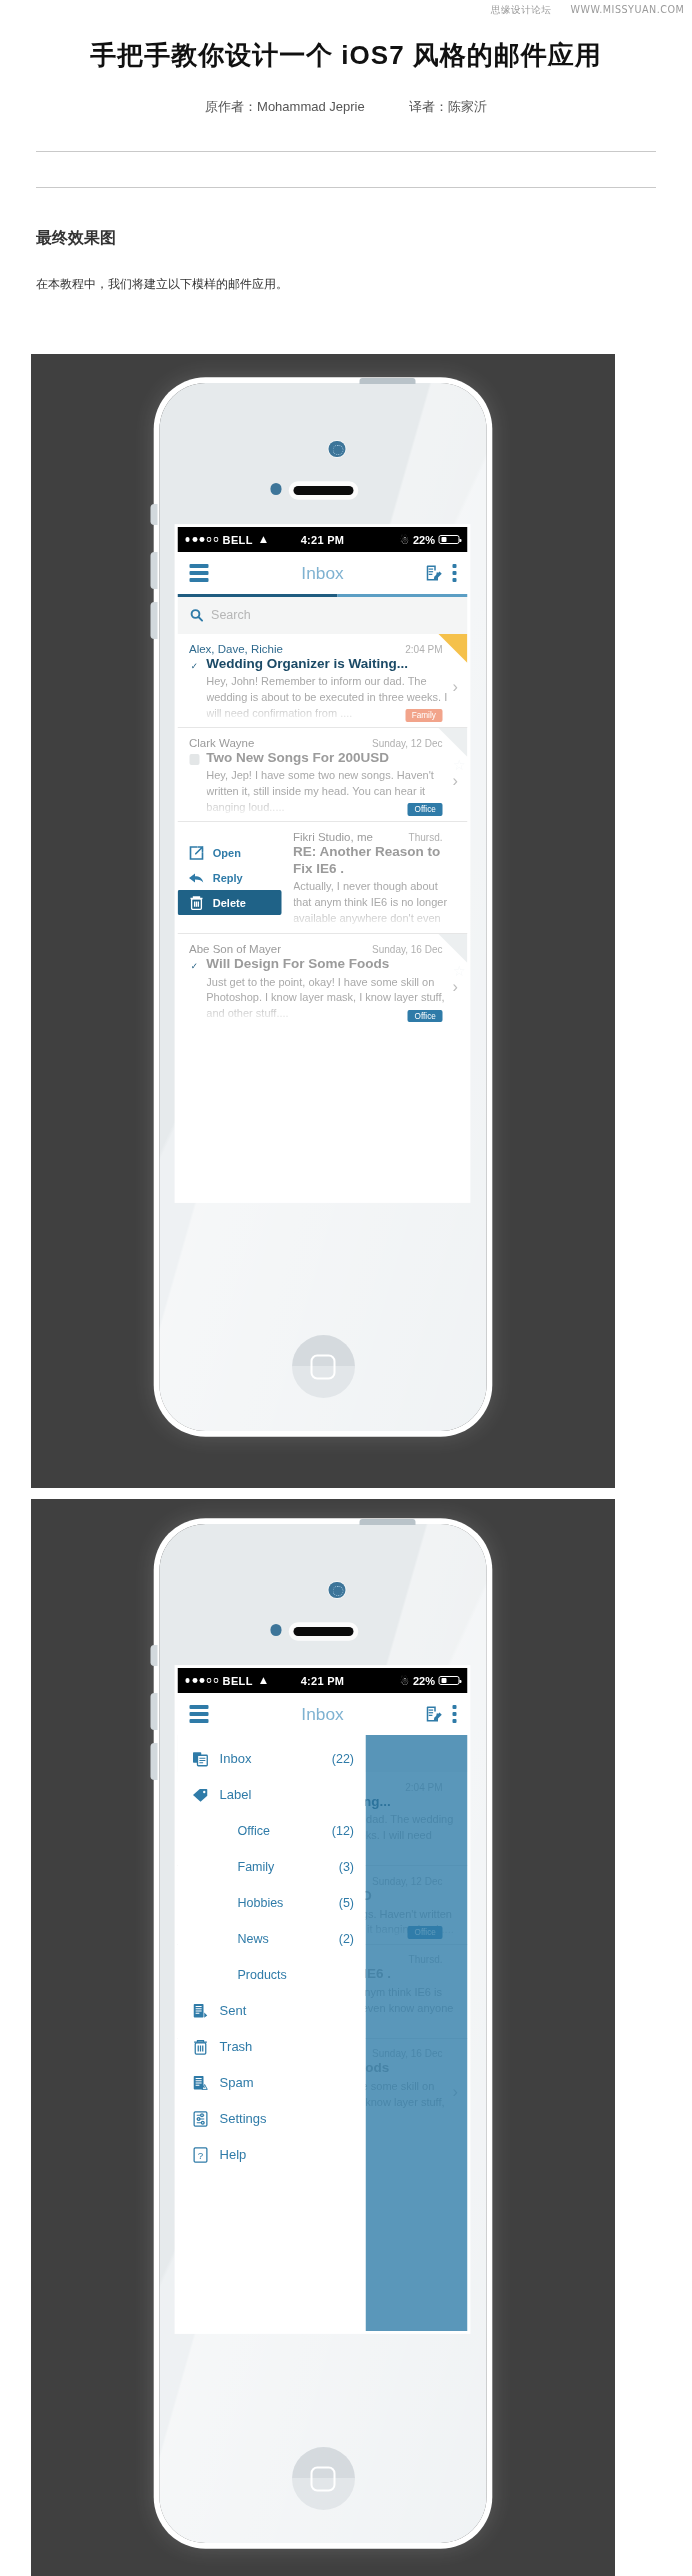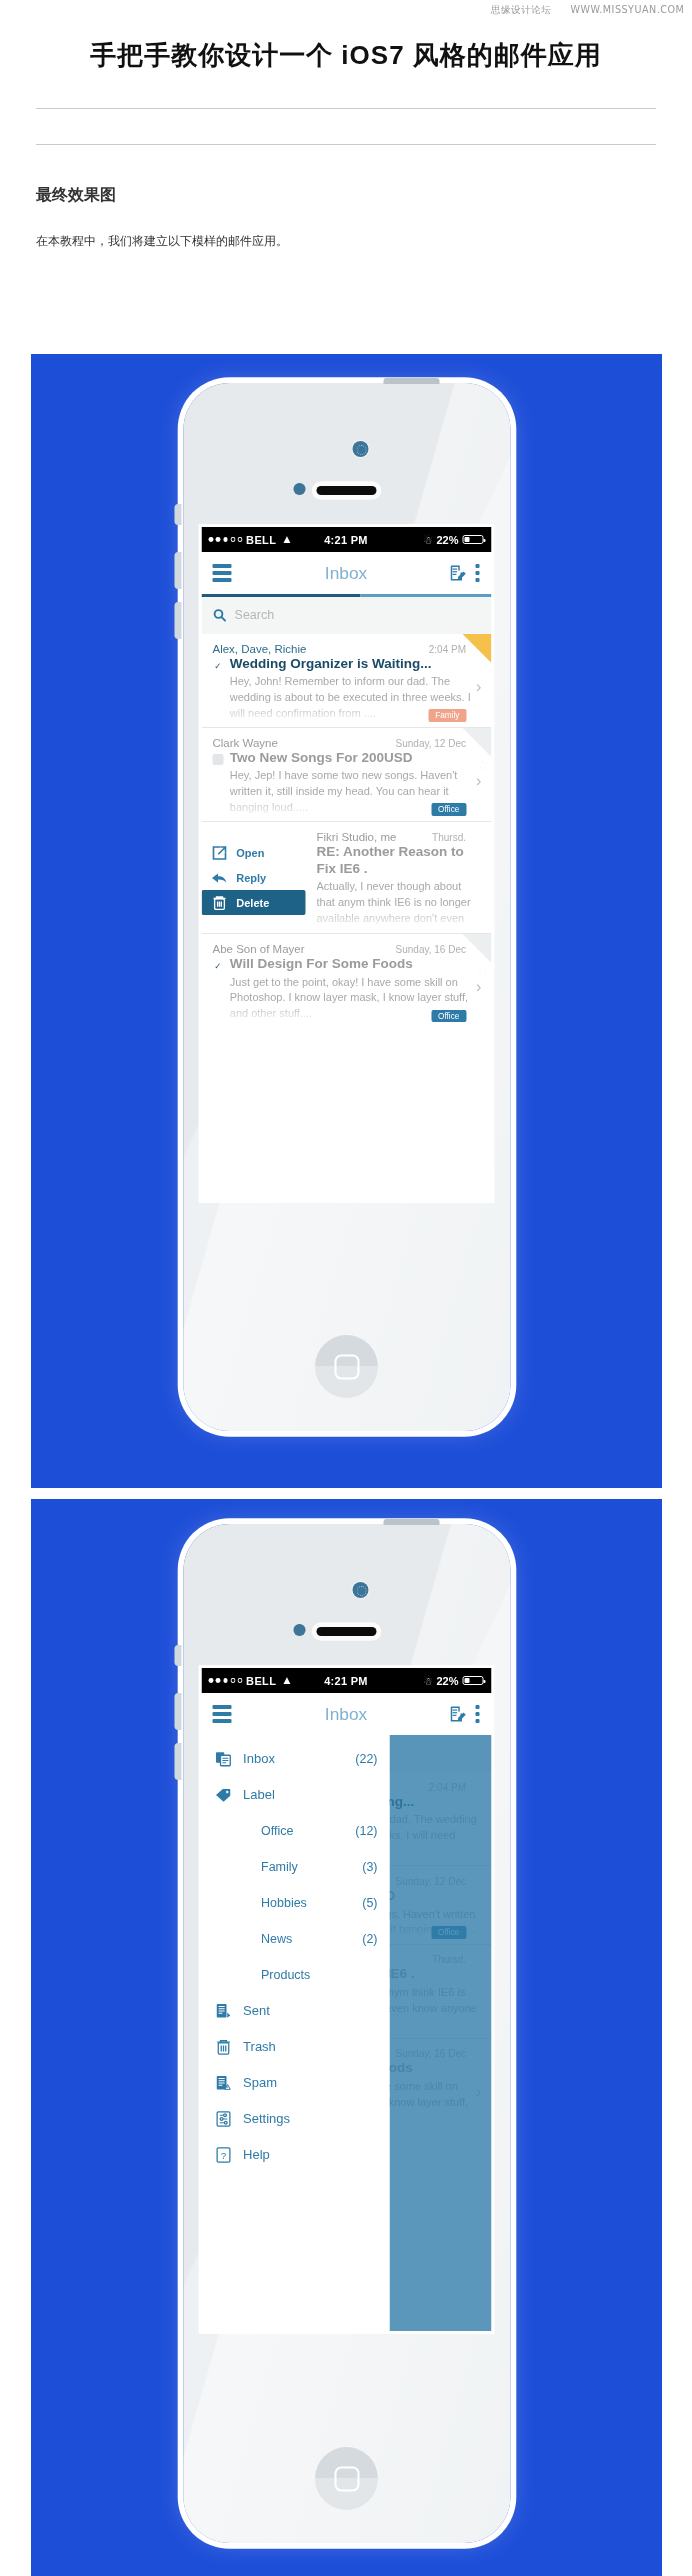--- a/index.html
+++ b/index.html
@@ -60,22 +60,22 @@
     font-size: 12px;
     color: #333;
     padding-top: 25px;
     line-height: 1.8;
   }
 
   
   .showcase {
     position: absolute;
     left: 31px;
-    width: 631px;
-    background: #1d4ed8;
+    width: 584px;
+    background: #404040;
   }
   #showcase-1 { top: 354px;  height: 1134px; }
   #showcase-2 { top: 1499px; height: 1077px; }
 
   
   .phone {
     position: absolute;
     left: 50%;
     transform: translateX(-50%);
     width: 327px;
@@ -334,20 +334,25 @@
 </style>
 </head>
 <body>
 
 <div class="watermark">
   <span class="wm-cn">思缘设计论坛</span><span>WWW.MISSYUAN.COM</span>
 </div>
 
 <div class="article">
   <h1 class="title">手把手教你设计一个 iOS7 风格的邮件应用</h1>
+  <div class="byline">
+    <span>原作者：Mohammad Jeprie</span>
+    <span class="sep"></span>
+    <span>译者：陈家沂</span>
+  </div>
   <div class="hdr-rule"></div>
   <div class="hdr-rule"></div>
   <h2 class="section-title">最终效果图</h2>
   <p class="section-sub">在本教程中，我们将建立以下模样的邮件应用。</p>
 </div>
 
 <div class="showcase" id="showcase-1">
   <div class="phone" id="phone-1">
     <div class="phone-gloss"></div>
     <div class="btn-power"></div>

